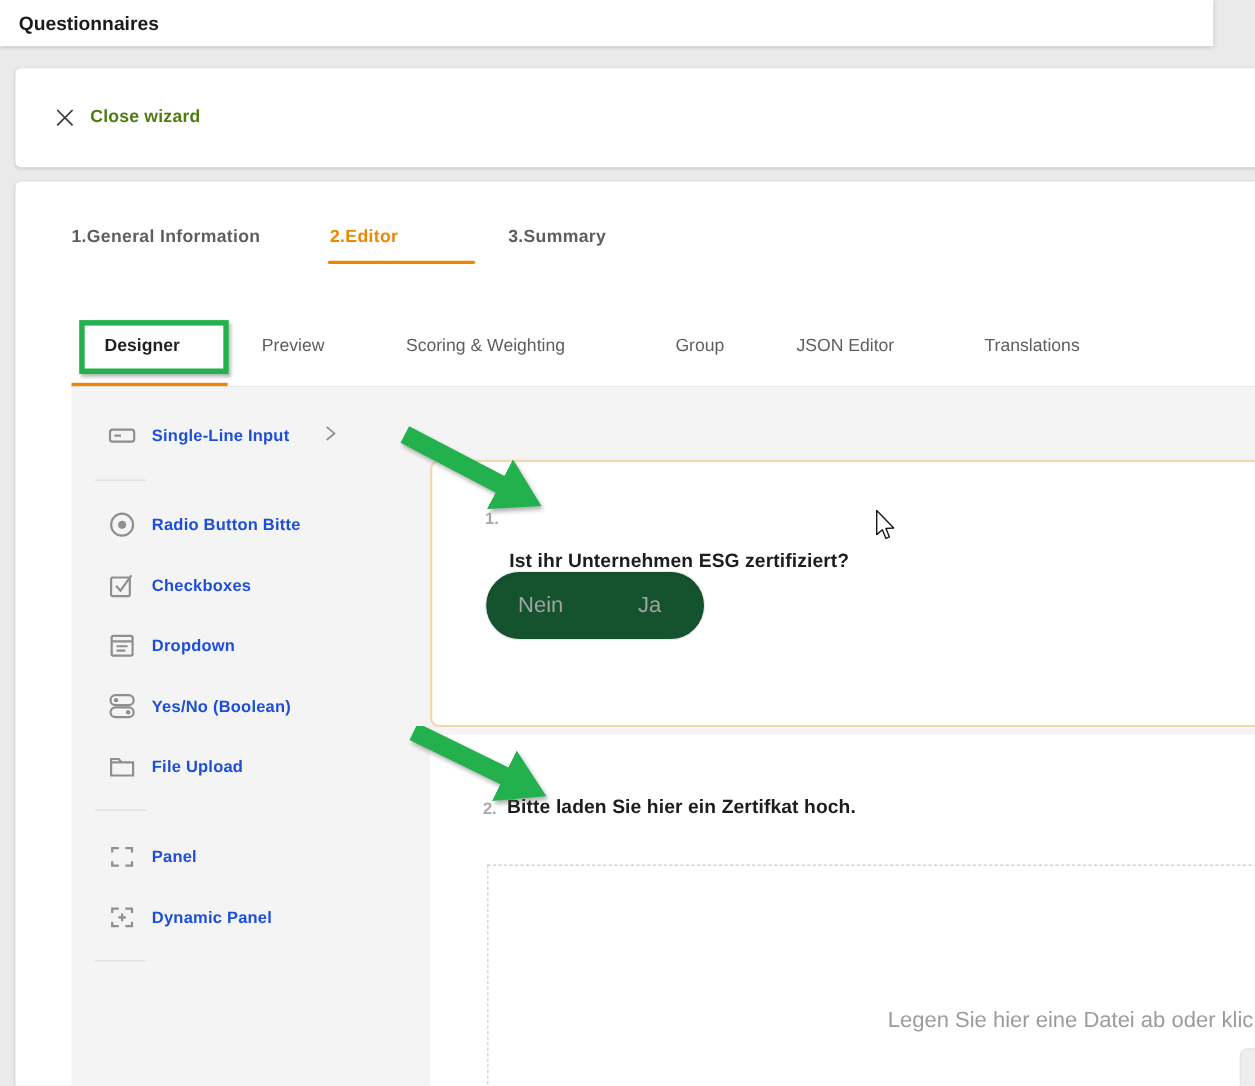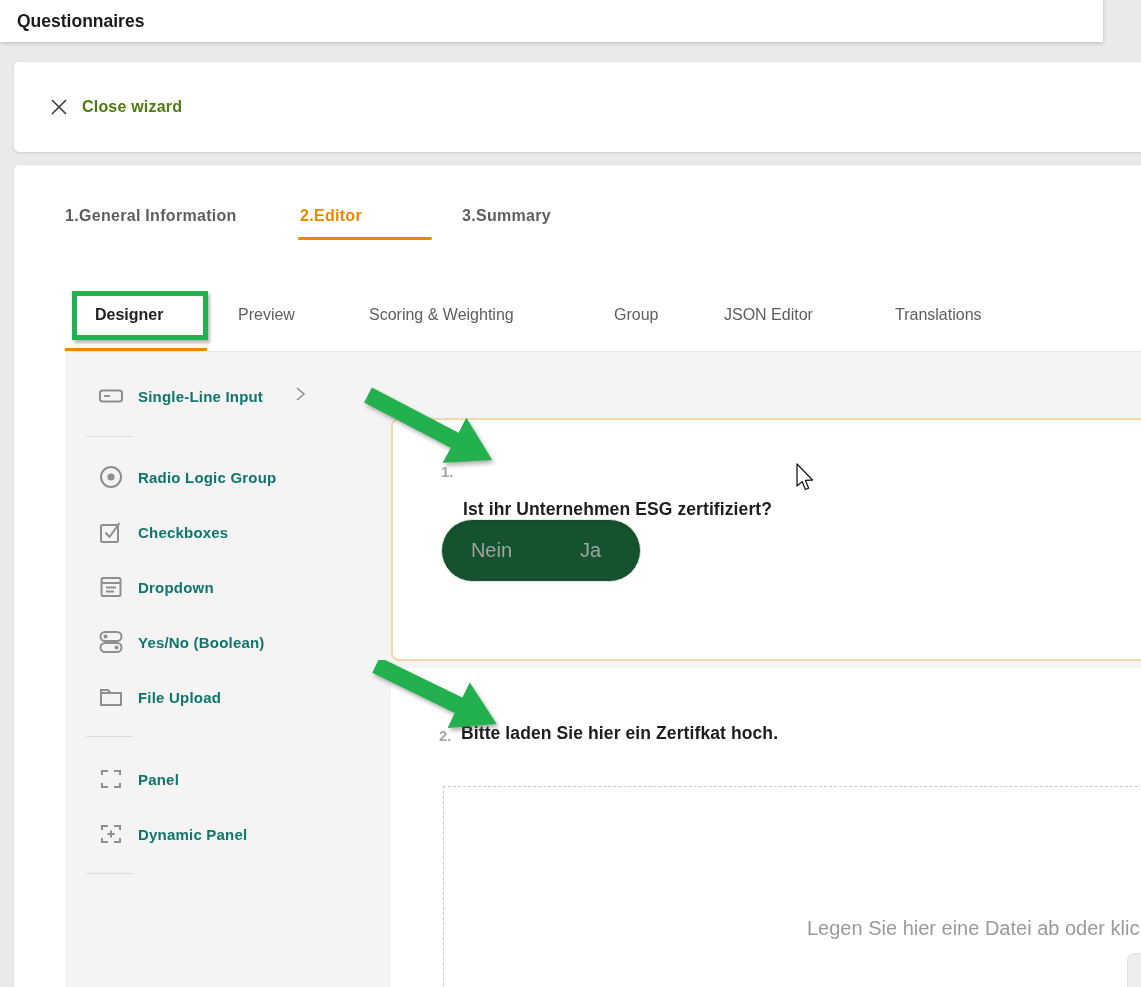--- a/index.html
+++ b/index.html
@@ -34,21 +34,21 @@
                box-shadow:2px 3px 3px rgba(0,0,0,.28); z-index:6; }
   .etab-underline { position:absolute; left:51px; top:183px; width:142px; height:4px; background:#ee8700; }
   .etab-divider { position:absolute; left:51px; top:186px; right:0; height:1px; background:#e7e7e7; }
 
   
   .workspace { position:absolute; left:51px; top:187px; right:0; bottom:0; background:#f4f4f4; }
 
   
   .toolbox { position:absolute; left:0; top:0; width:325px; height:100%; }
   .tb-item { position:absolute; left:33px; height:26px; display:flex; align-items:center; gap:14px; cursor:grab; }
-  .tb-item .lbl { font-size:15px; font-weight:700; color:#0f766e; letter-spacing:.2px; white-space:nowrap; }
+  .tb-item .lbl { font-size:15px; font-weight:700; color:#1d4ed8; letter-spacing:.2px; white-space:nowrap; }
   .tb-div { position:absolute; left:21px; width:47px; height:1px; background:#dcdcdc; }
   .tb-chev { position:absolute; left:228px; top:34px; cursor:pointer; }
 
   
   .q-card1 { position:absolute; left:326px; top:66px; width:790px; height:243px; background:#fff;
              border:2px solid #f3d8ac; border-radius:8px; cursor:pointer; }
   .q-card2 { position:absolute; left:326px; top:316px; width:790px; height:340px; background:#fff; cursor:pointer; }
   .q-num { position:absolute; font-size:15px; font-weight:700; color:#a8a8a8; }
   .q-title { position:absolute; font-size:17.5px; font-weight:700; color:#1d1d1d; letter-spacing:.1px; white-space:nowrap; }
 
@@ -127,21 +127,21 @@
 
         <div class="tb-div" style="top:84px;"></div>
 
         <div class="tb-item" style="top:112px;">
           <span>
             <svg class="icon" width="26" height="26" viewBox="0 0 26 26" fill="none" stroke="#8f8f8f" stroke-width="2">
               <circle cx="13" cy="13" r="10"></circle>
               <circle cx="13" cy="13" r="3.6" fill="#8f8f8f" stroke="none"></circle>
             </svg>
           </span>
-          <span class="lbl">Radio Logic Group</span>
+          <span class="lbl">Radio Button Bitte</span>
         </div>
 
         <div class="tb-item" style="top:167px;">
           <span>
             <svg class="icon" width="26" height="26" viewBox="0 0 26 26" fill="none" stroke="#8f8f8f" stroke-width="2">
               <rect x="3" y="6" width="17" height="17" rx="1.5"></rect>
               <polyline points="7.5,13.5 11.5,18 21.5,4"></polyline>
             </svg>
           </span>
           <span class="lbl">Checkboxes</span>

